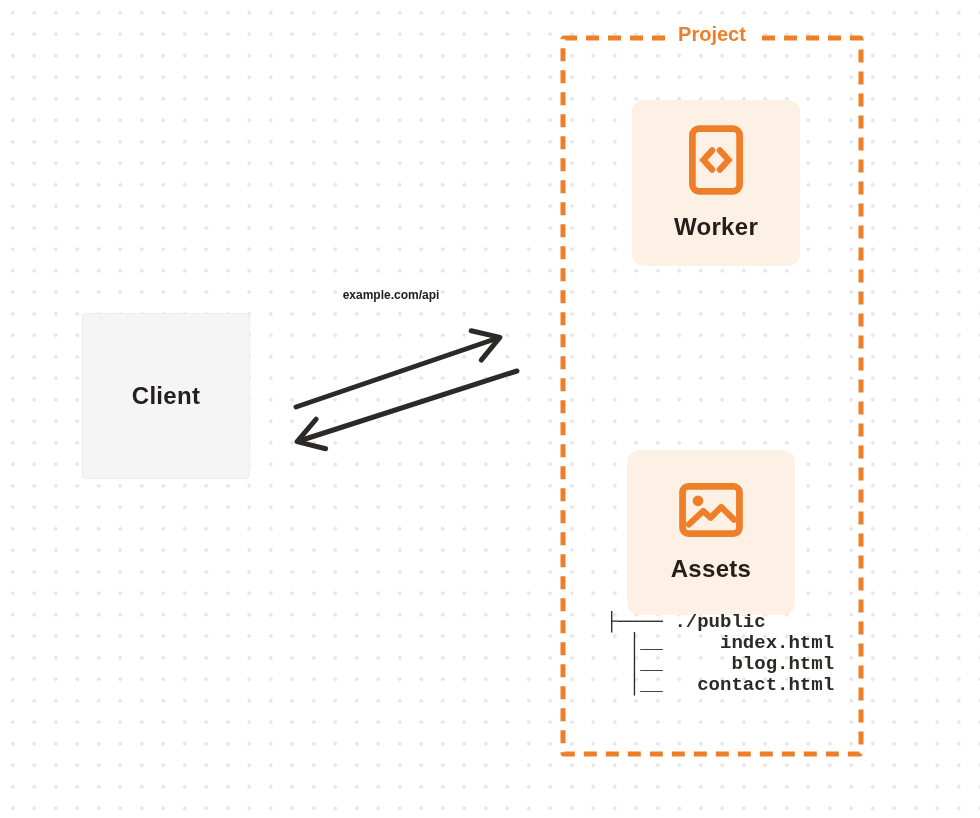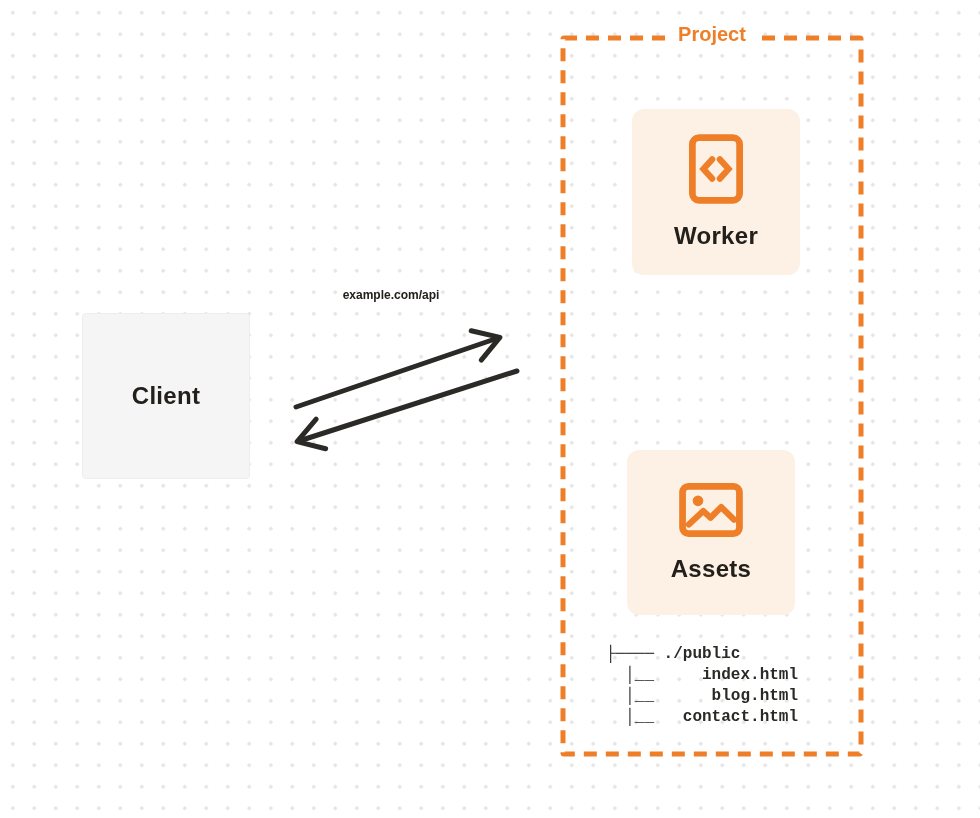--- a/index.html
+++ b/index.html
@@ -28,32 +28,32 @@
   }
   .node{
     position:absolute;display:flex;flex-direction:column;align-items:center;justify-content:center;
   }
   .node-label{font-size:24px;font-weight:700;color:var(--ink-text);letter-spacing:.3px;}
   .client-node{
     left:82px;top:313px;width:168px;height:166px;background:var(--client-gray-bg);
     border:1px solid #EDEDEF;border-radius:4px;
   }
   .cream-node{background:var(--node-cream-bg);border-radius:12px;gap:18px;}
-  .worker-node{left:632px;top:100px;width:168px;height:166px;margin-top:9px;}
+  .worker-node{left:632px;top:100px;width:168px;height:166px;}
   .assets-node{left:627px;top:450px;width:168px;height:165px;justify-content:center;}
   .icon-orange{stroke:var(--accent-orange);fill:none;}
   .icon-fill-orange{fill:var(--accent-orange);stroke:none;}
   .request-label{
     position:absolute;left:391px;top:288px;transform:translateX(-50%);
     font-size:12px;font-weight:700;color:var(--ink-text);white-space:nowrap;
   }
   .file-tree{
-    position:absolute;left:606px;top:644px;margin:0;
+    position:absolute;left:606px;top:612px;margin:0;
     font-family:"Liberation Mono","DejaVu Sans Mono",monospace;
-    font-size:16px;font-weight:700;line-height:21px;color:var(--arrow-dark);
+    font-size:19px;font-weight:700;line-height:21px;color:var(--arrow-dark);
   }
   .file-tree .tree-line{white-space:pre;height:21px;}
 </style>
 </head>
 <body>
 
 <div class="stage">
 
   <svg class="overlay-svg" viewBox="0 0 980 818" xmlns="http://www.w3.org/2000/svg" aria-hidden="true">
     <defs>

